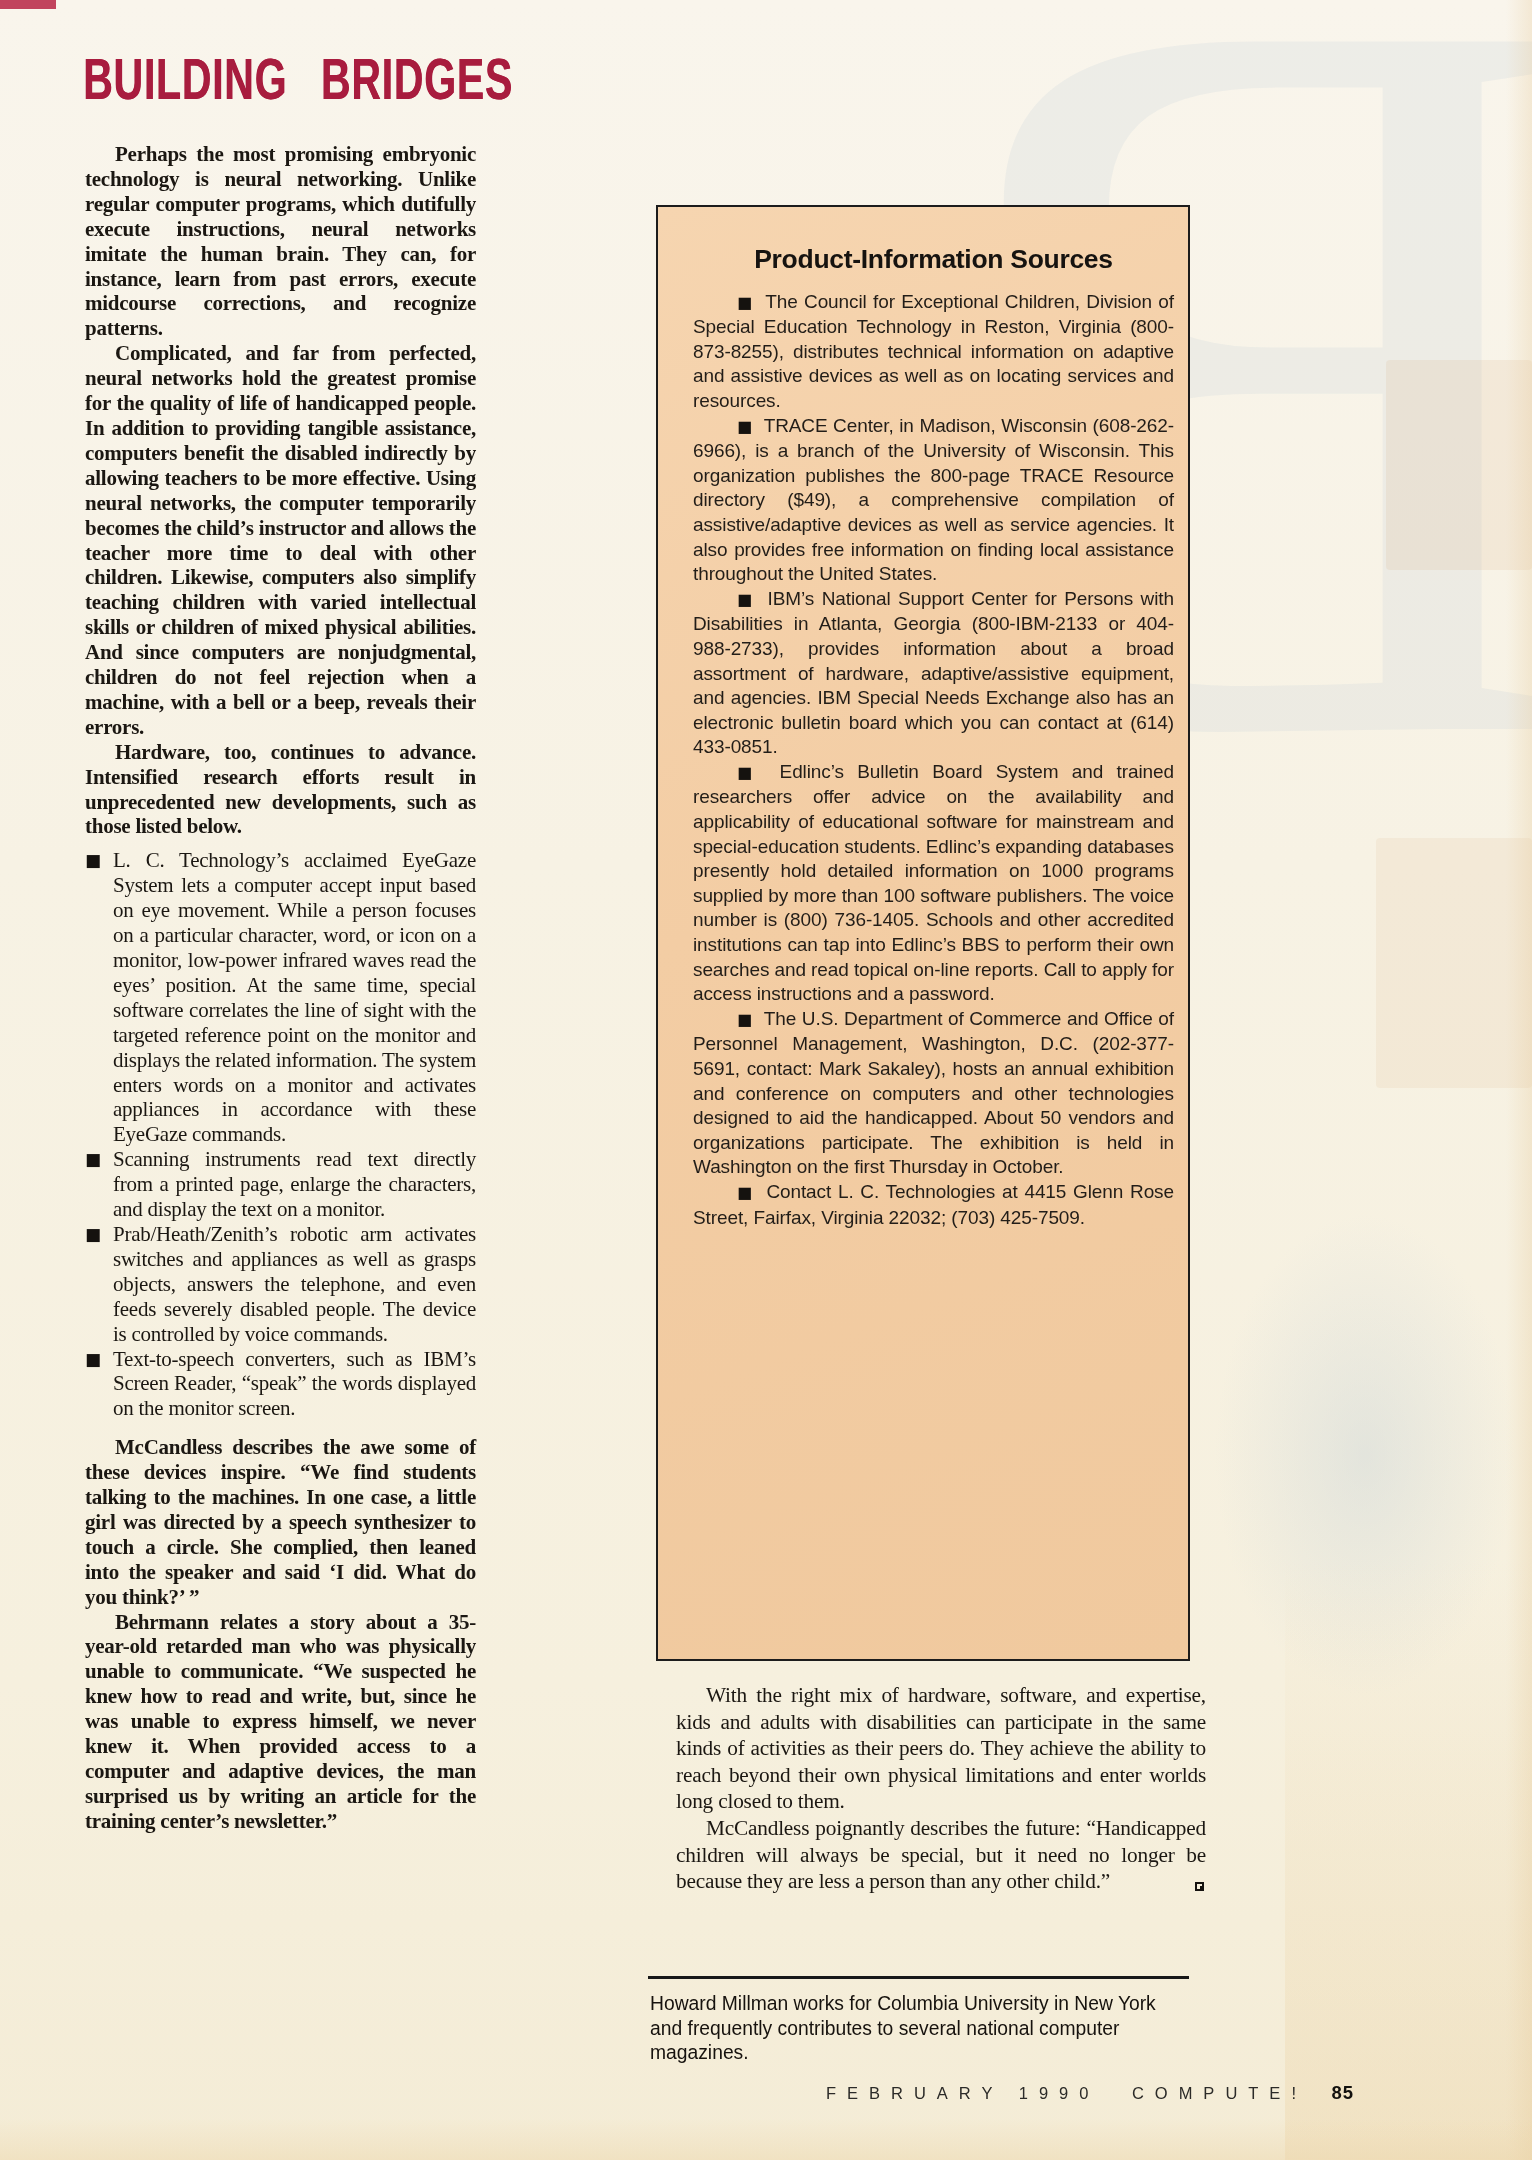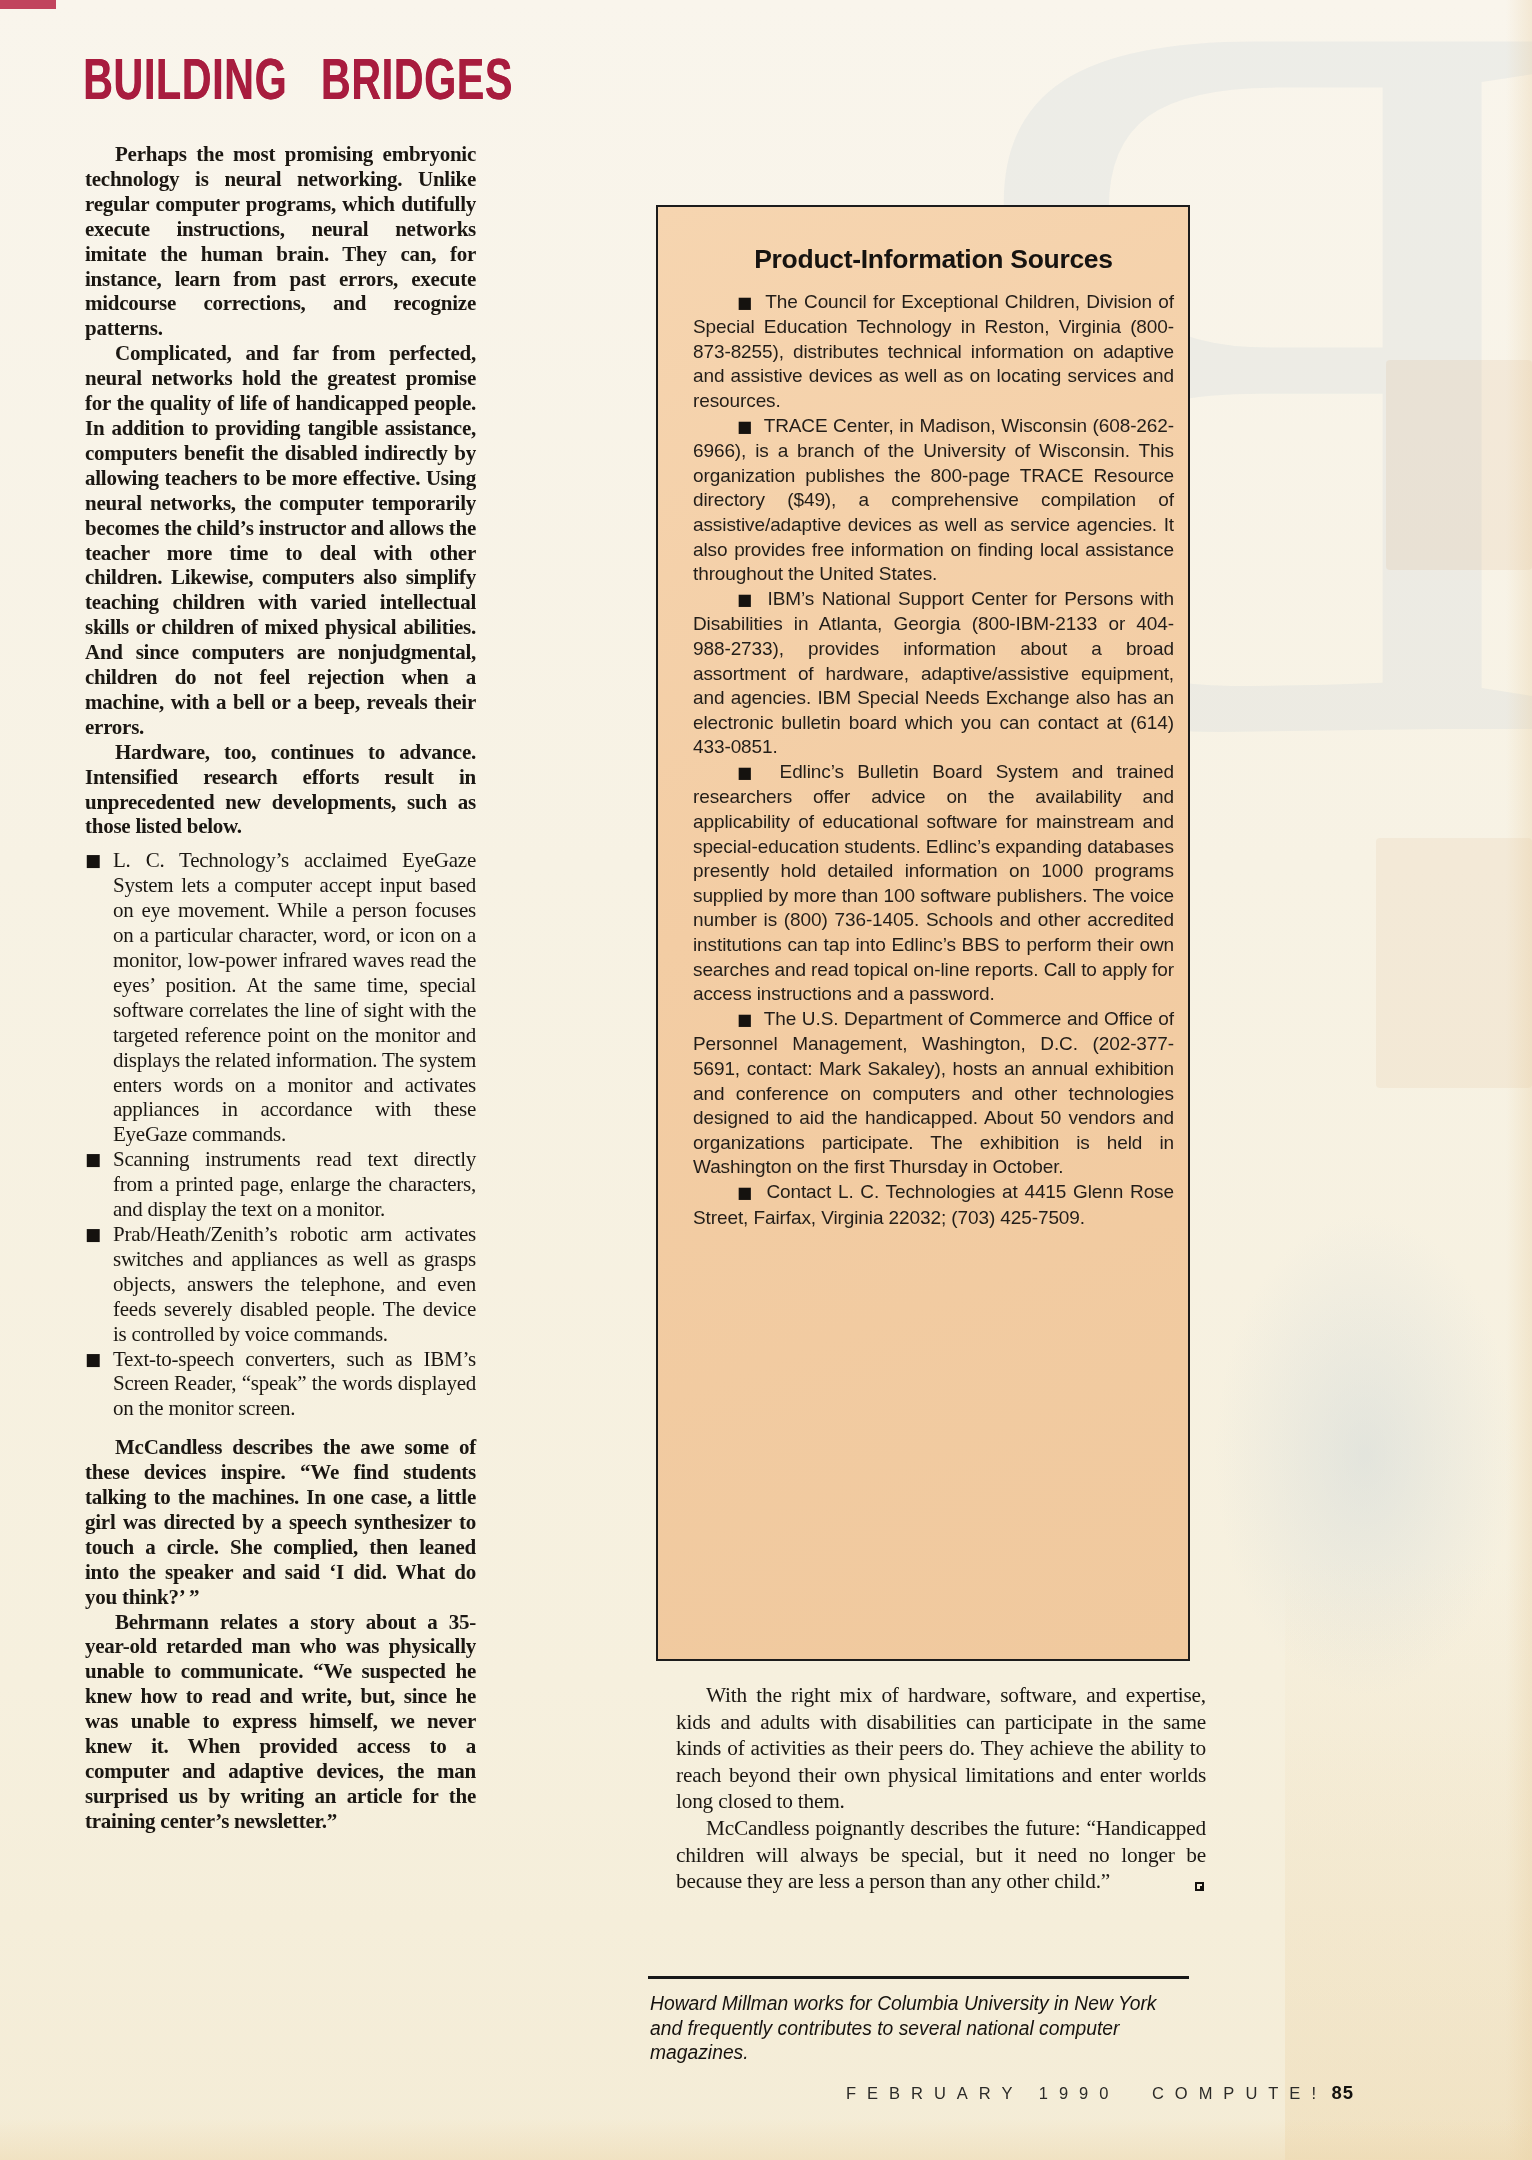--- a/index.html
+++ b/index.html
@@ -90,31 +90,31 @@
     border:2.5px solid #15120f;display:inline-block;background:transparent;
   }
   .endmark::after{
     content:"";position:absolute;left:2.5px;top:2.5px;width:4px;height:4px;background:#15120f;
   }
 
   .bio-rule{position:absolute;left:648px;top:1976px;width:541px;height:2.5px;background:#181818;}
   .bio{
     position:absolute;left:650px;top:1992px;width:540px;
     font-family:"Liberation Sans",sans-serif;font-size:19.3px;line-height:24.6px;
-    color:#16120e;text-align:left;font-style:italic;
+    color:#16120e;text-align:left;
   }
 
   
   .footer{
     position:absolute;top:2082px;right:178px;white-space:nowrap;
     font-family:"Liberation Sans",sans-serif;color:#2b2a28;text-align:right;
   }
   .footer .issue{font-size:16.5px;letter-spacing:11px;}
   .footer .mag{font-size:16.5px;letter-spacing:11px;margin-left:28px;}
-  .footer .pageno{font-size:18.5px;font-weight:700;letter-spacing:1px;color:#13110e;}
+  .footer .pageno{font-size:18.5px;font-weight:700;letter-spacing:1px;margin-left:20px;color:#13110e;}
 </style>
 </head>
 <body data-name="magazine-page">
 
 <div class="ghost-letter" data-name="bleedthrough-letter-ghost">B</div>
 <div class="ghost-blob1" data-name="bleedthrough-image-ghost"></div>
 <div class="ghost-photo1" data-name="bleedthrough-photo-ghost"></div>
 <div class="ghost-photo2" data-name="bleedthrough-photo-ghost"></div>
 <div class="ghost-warm-low" data-name="scan-shading"></div>
 <div class="ghost-edge" data-name="scan-edge-shading"></div>

